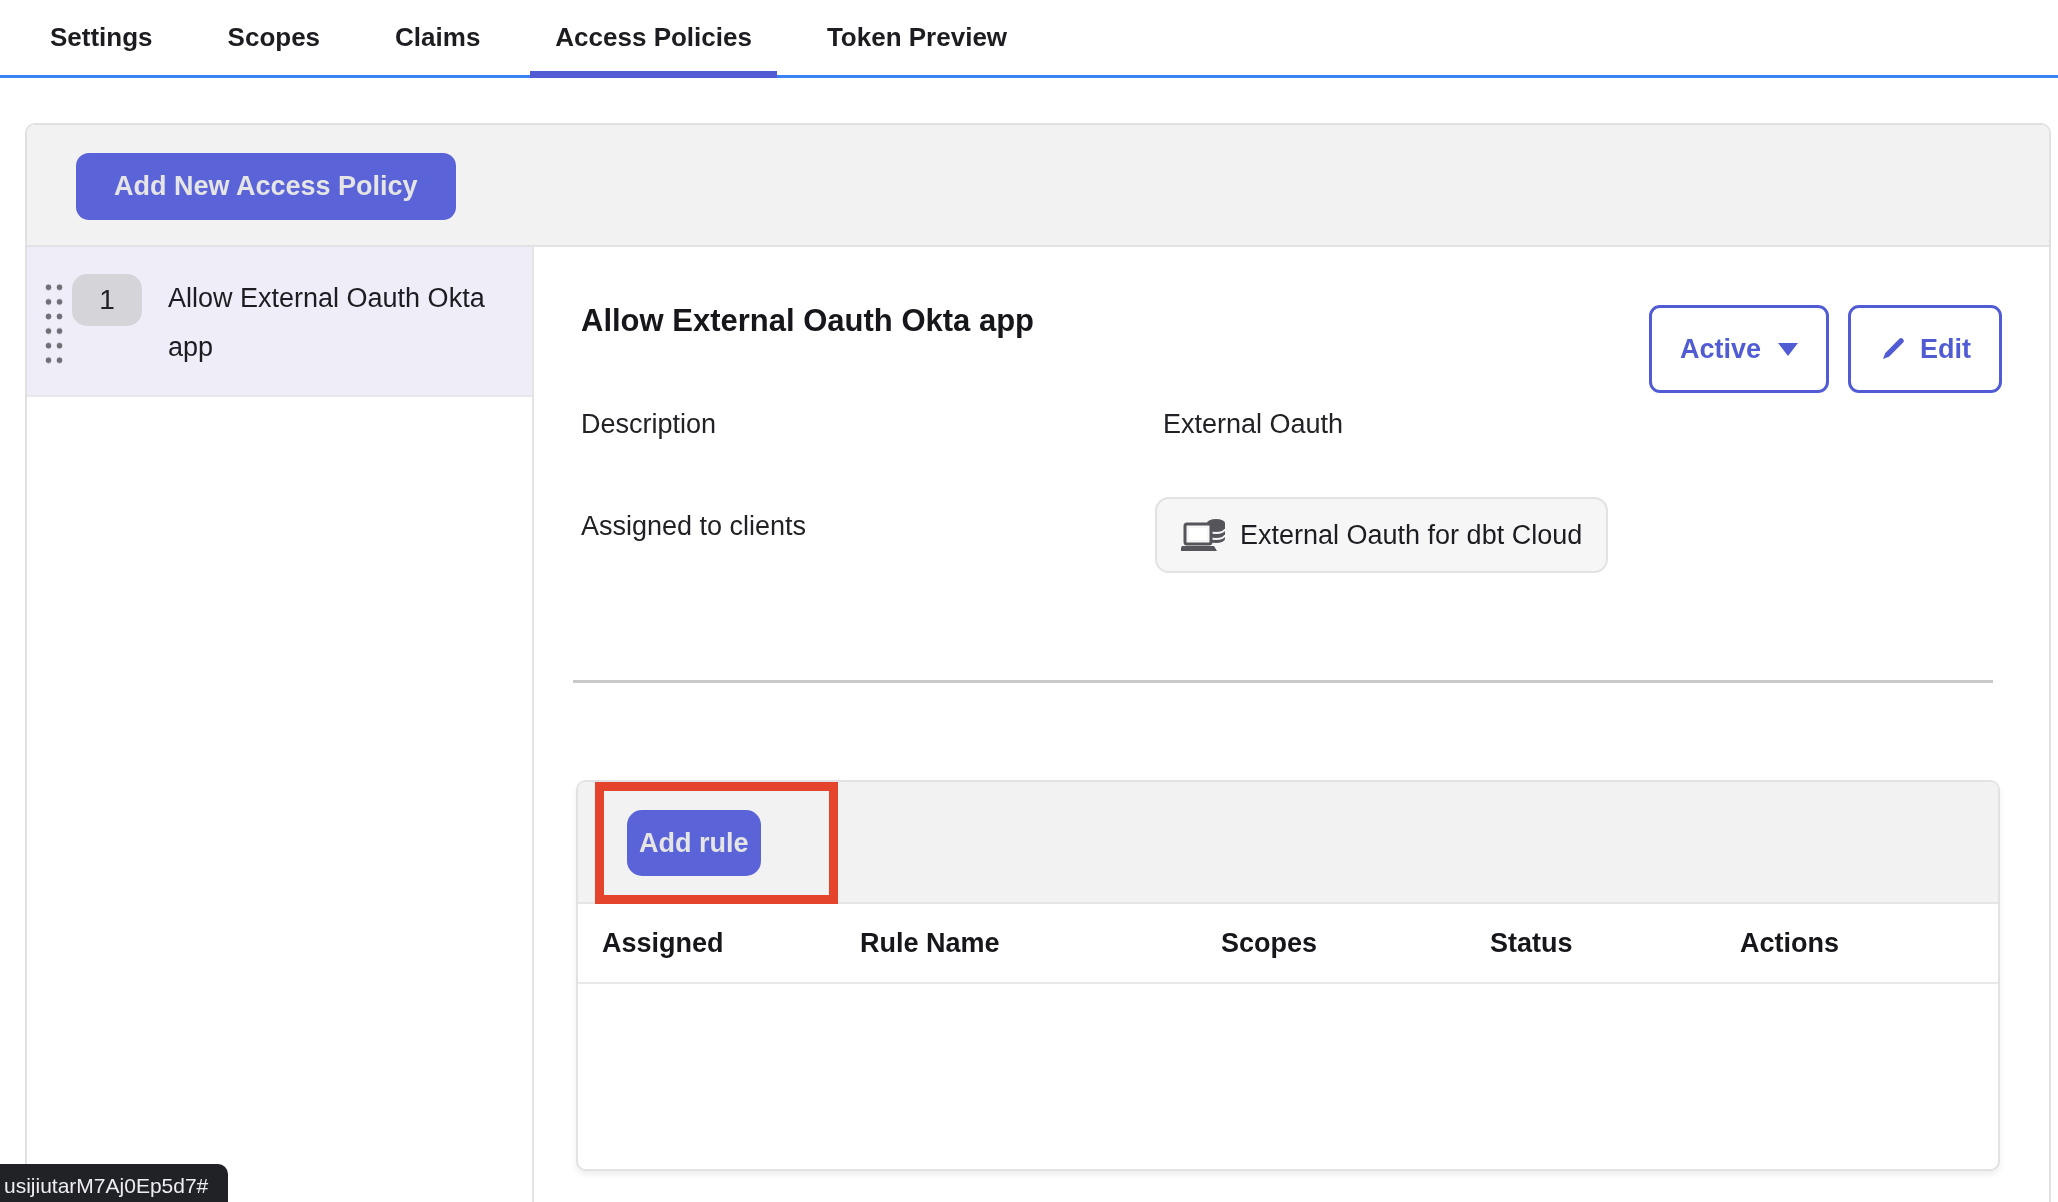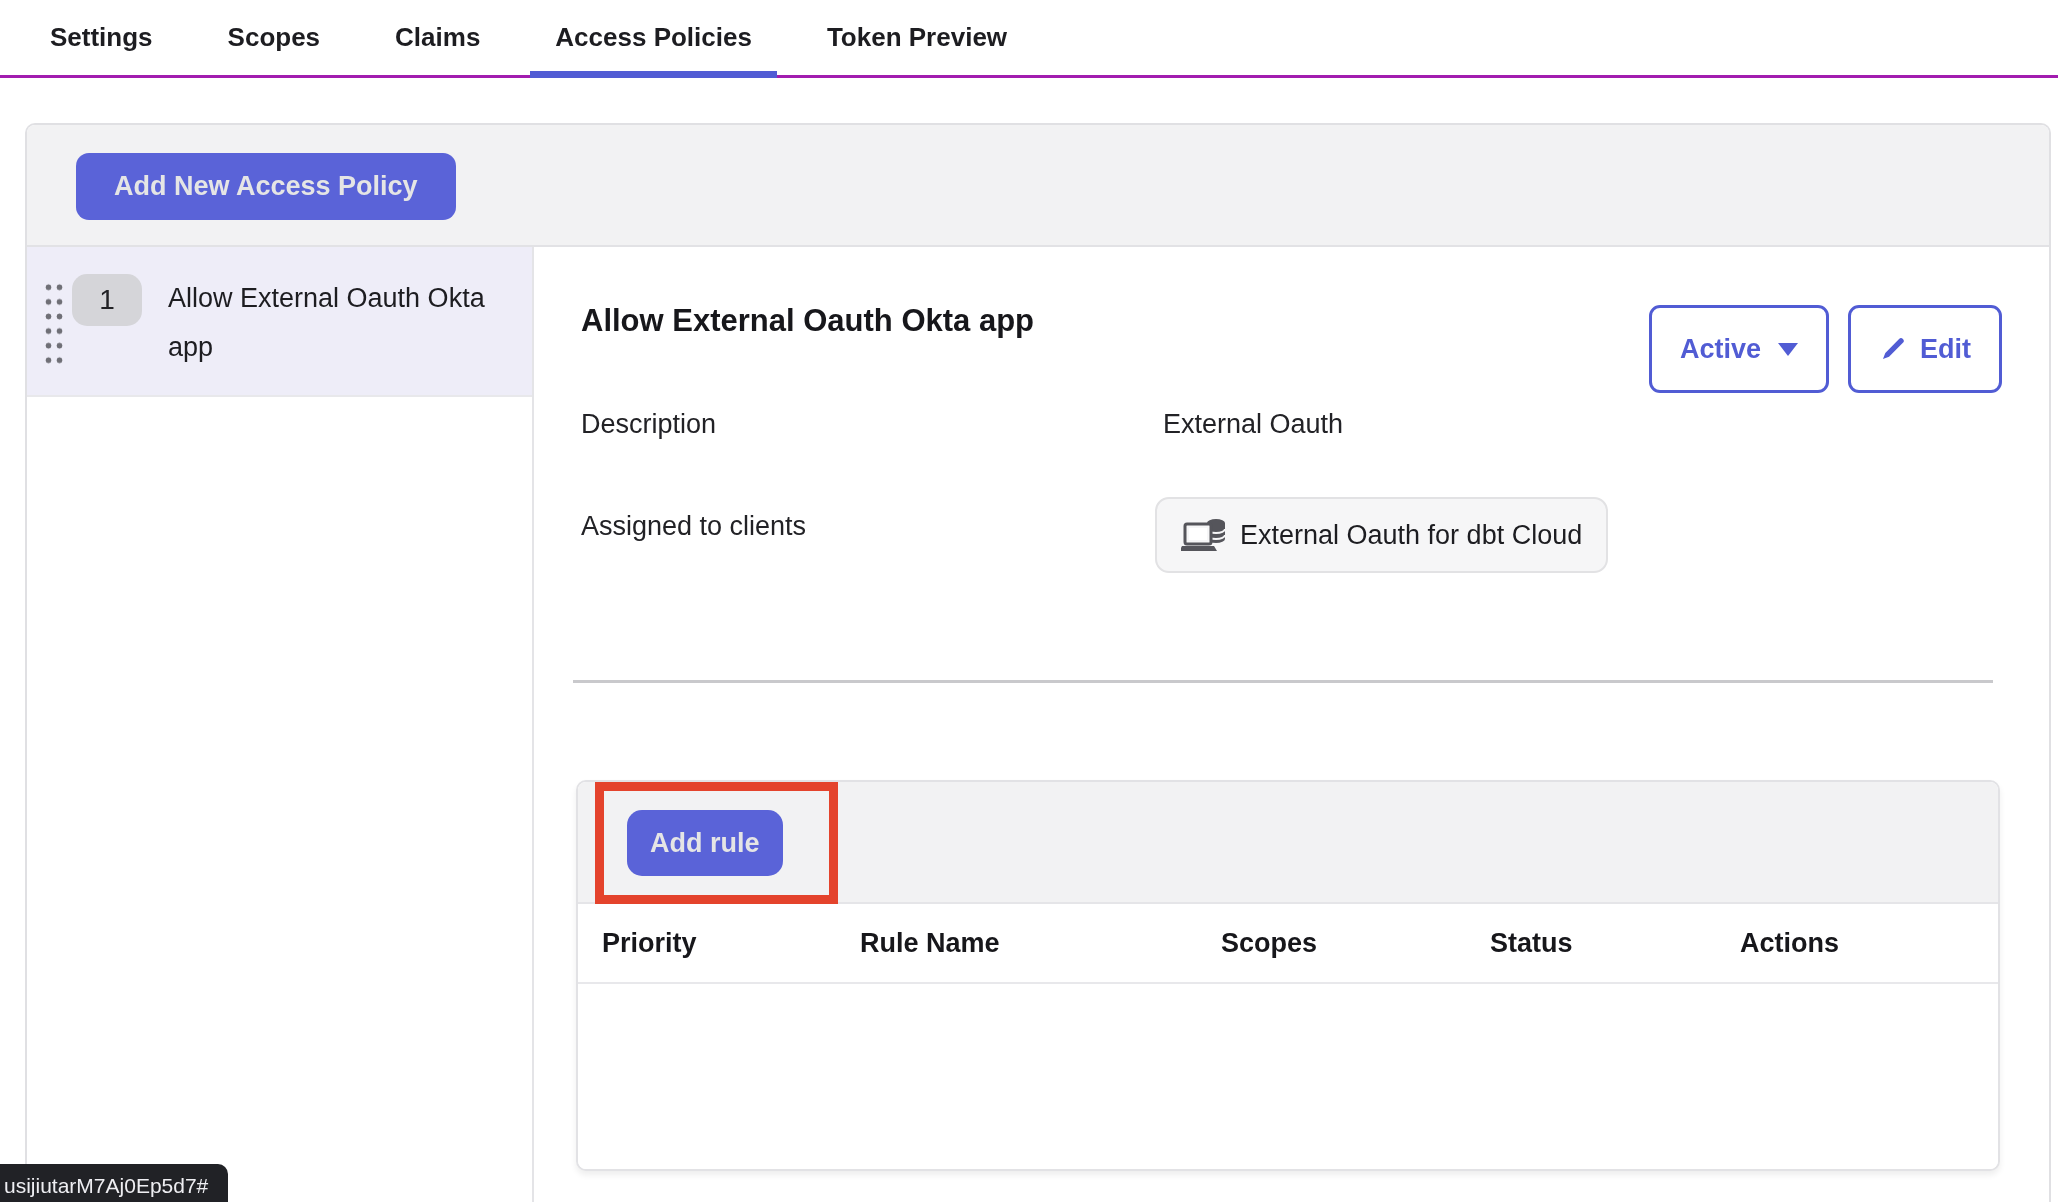--- a/index.html
+++ b/index.html
@@ -18,21 +18,21 @@
   body{
     position:relative;
     font-family:"Liberation Sans","DejaVu Sans",sans-serif;
     background:#ffffff;
     color:var(--text-dark);
     overflow:hidden;
   }
   
   .tabbar{
     position:absolute;left:0;top:0;width:100%;height:78px;
-    border-bottom:3px solid #a21caf;
+    border-bottom:3px solid #3b82f6;
     display:flex;align-items:center;gap:25px;
     padding-left:25px;background:#fff;
   }
   .tab{
     position:relative;height:100%;display:flex;align-items:center;
     padding:0 25px;font-size:26px;font-weight:700;color:var(--text-dark);
     cursor:pointer;white-space:nowrap;
   }
   .tab.active::after{
     content:"";position:absolute;left:0;right:0;bottom:-3px;height:7px;
@@ -121,21 +121,21 @@
     box-shadow:0 4px 6px rgba(0,0,0,.07);
     display:flex;flex-direction:column;background:#fff;
   }
   .rules-head{
     position:relative;height:122px;flex:0 0 auto;
     background:var(--strip-gray);border-bottom:2px solid #e5e5e8;
     border-radius:8px 8px 0 0;
   }
   .add-rule-btn{
     position:absolute;left:49px;top:28px;height:66px;
-    padding:0 23px;font-size:27px;border-radius:15px;
+    padding:0 12px;font-size:27px;border-radius:15px;
   }
   .annotation-rect{
     position:absolute;left:17px;top:0px;width:243px;height:122px;
     border:9px solid var(--annotation-red);z-index:5;pointer-events:none;
   }
   .rules-table-head{
     height:80px;flex:0 0 auto;display:grid;
     grid-template-columns:258px 361px 269px 250px 1fr;
     align-items:center;padding-left:24px;
     border-bottom:2px solid #e8e8eb;background:#fff;
@@ -221,21 +221,21 @@
       </div>
 
       <div class="divider"></div>
 
       <div class="rules-card">
         <div class="rules-head">
           <button class="btn-fill add-rule-btn">Add rule</button>
           <div class="annotation-rect"></div>
         </div>
         <div class="rules-table-head">
-          <span>Priority</span>
+          <span>Assigned</span>
           <span>Rule Name</span>
           <span>Scopes</span>
           <span>Status</span>
           <span>Actions</span>
         </div>
         <div class="rules-table-body"></div>
       </div>
 
     </div>
   </div>

